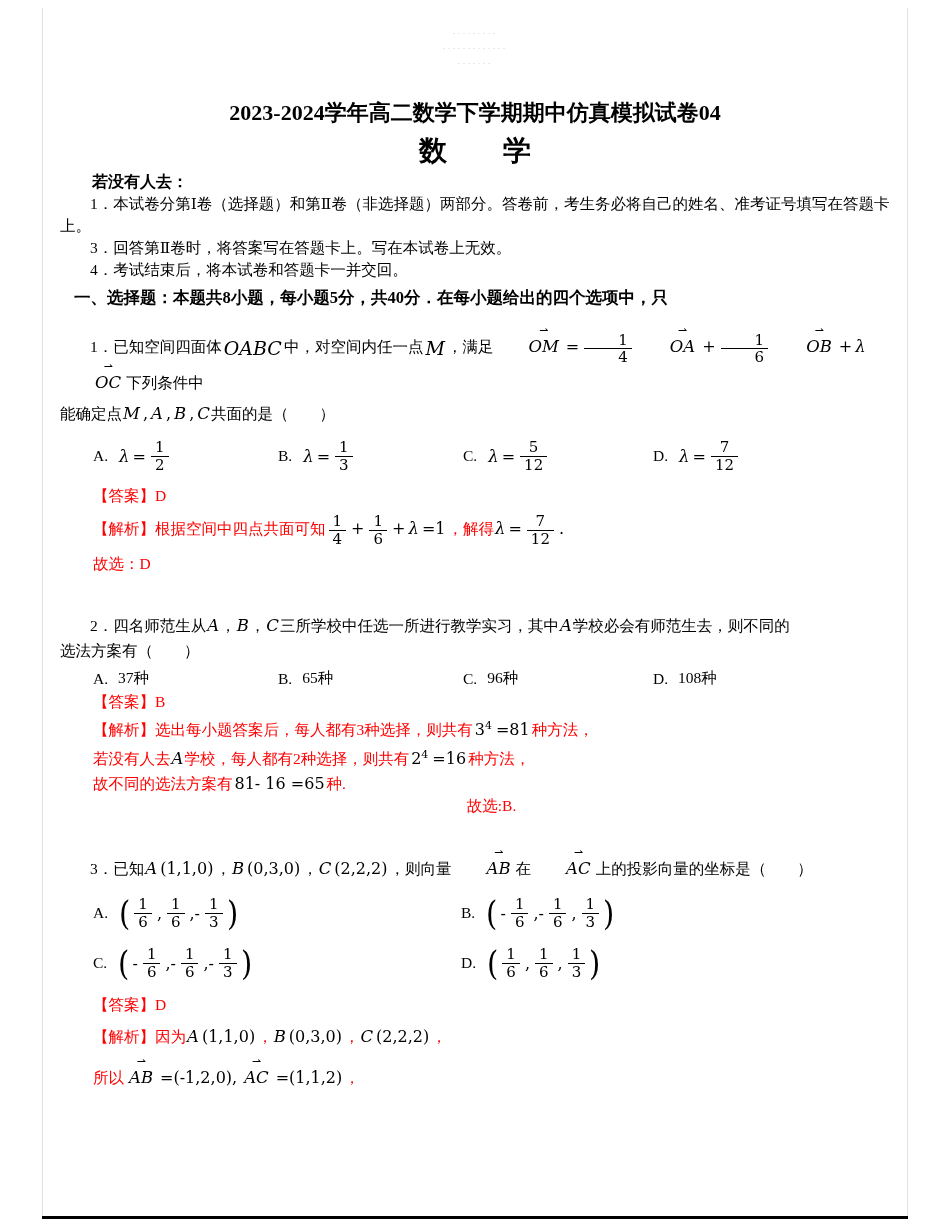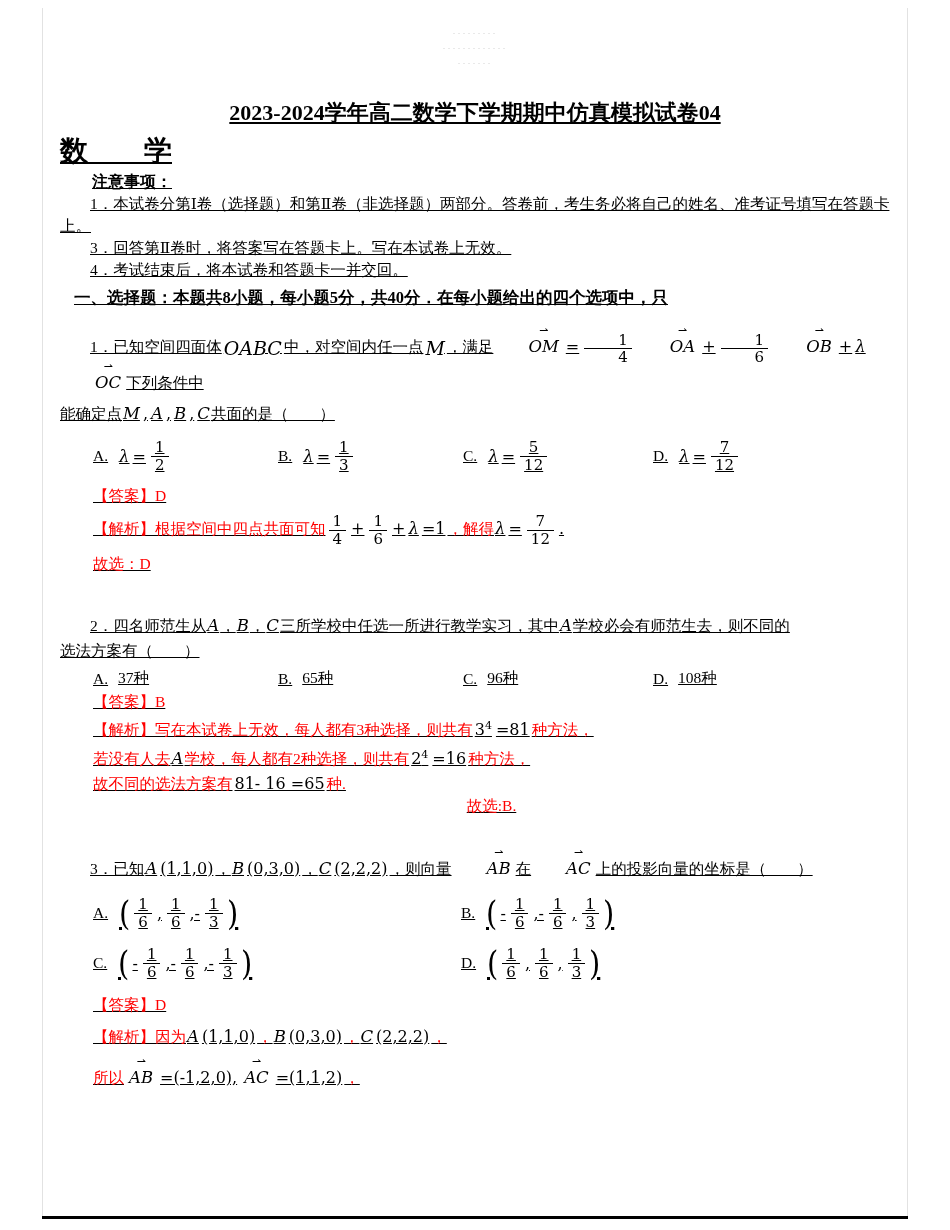--- a/index.html
+++ b/index.html
@@ -10,24 +10,24 @@
     font-size:15.5px;
   }
   .border-left,.border-right{position:absolute;top:8px;bottom:12px;width:1px;background:#e2e2e2;}
   .border-left{left:42px;}
   .border-right{right:42px;}
   .border-bottom{position:absolute;left:42px;right:42px;bottom:11px;height:3px;background:#000;}
 
   .watermark{position:absolute;top:26px;left:0;width:100%;text-align:center;
     color:#c4c4c4;font-size:9px;line-height:15px;letter-spacing:2px;filter:blur(0.4px);}
 
-  .content{position:absolute;left:60px;top:84px;width:830px;text-decoration:underline;}
+  .content{position:absolute;left:60px;top:84px;width:830px;}
 
   .title{font-size:22px;font-weight:bold;text-align:center;margin:14px 0 0;}
-  .subject{font-size:28px;font-weight:bold;margin:4px 0 0;}
+  .subject{font-size:28px;font-weight:bold;text-align:center;margin:4px 0 0;}
   .subtitle{font-size:29px;font-weight:bold;text-align:center;margin:4px 0 2px;}
   .exam-info{font-size:15.5px;text-align:center;margin:4px 0 8px;}
 
   .notes-heading{font-weight:bold;font-size:16px;margin-left:32px;line-height:1.45;}
   .note{margin:0;line-height:1.42;text-indent:30px;}
 
   .section-heading{font-weight:bold;font-size:16.5px;line-height:1.45;margin-top:5px;}
   .section-heading .sh1{text-indent:14px;}
 
   .question{margin-top:16px;}
@@ -73,21 +73,21 @@
   <div>·············</div>
   <div>·······</div>
 </div>
 
 <div class="content">
 
   <h1 class="title">2023-2024学年高二数学下学期期中仿真模拟试卷04</h1>
   <div class="subject">数　　学</div>
 
   <div class="notes">
-    <div class="notes-heading">注意事项：</div>
+    <div class="notes-heading">若没有人去：</div>
     <p class="note">1．本试卷分第Ⅰ卷（选择题）和第Ⅱ卷（非选择题）两部分。答卷前，考生务必将自己的姓名、准考证号填写在答题卡上。</p>
     <p class="note">3．回答第Ⅱ卷时，将答案写在答题卡上。写在本试卷上无效。</p>
     <p class="note">4．考试结束后，将本试卷和答题卡一并交回。</p>
   </div>
 
   <div class="section-heading">
     <div class="sh1">一、选择题：本题共8小题，每小题5分，共40分．在每小题给出的四个选项中，只</div>
   </div>
 
   <div class="question">
@@ -157,21 +157,21 @@
       <div class="opt">
         <span class="opt-label">C.</span>
         <span>96种</span>
       </div>
       <div class="opt">
         <span class="opt-label">D.</span>
         <span>108种</span>
       </div>
     </div>
     <div class="red ind" style="line-height:1.45;">【答案】B</div>
-    <div class="red ind line rich" style="line-height:1.55;"><span class="tx">【解析】写在本试卷上无效，每人都有3种选择，则共有</span><span class="mm k">3<sup>4</sup></span><span class="mm k">=81</span><span class="tx">种方法，</span></div>
+    <div class="red ind line rich" style="line-height:1.55;"><span class="tx">【解析】选出每小题答案后，每人都有3种选择，则共有</span><span class="mm k">3<sup>4</sup></span><span class="mm k">=81</span><span class="tx">种方法，</span></div>
     <div class="red ind line rich" style="line-height:1.55;"><span class="tx">若没有人去</span><span class="mi k">A</span><span class="tx">学校，每人都有2种选择，则共有</span><span class="mm k">2<sup>4</sup></span><span class="mm k">=16</span><span class="tx">种方法，</span></div>
     <div class="red ind rich" style="line-height:1.45;"><span class="tx">故不同的选法方案有</span><span class="mm k">81- 16 =65</span><span class="tx">种.</span></div>
     <div class="red ind" style="line-height:1.45;text-align:center;">故选:B.</div>
   </div>
 
   <div class="question" style="margin-top:30px;">
     <div class="stem rich"><span class="tx">3．已知</span><span class="mi">A</span><span class="mm">(1,1,0)</span><span class="tx">，</span><span class="mi">B</span><span class="mm">(0,3,0)</span><span class="tx">，</span><span class="mi">C</span><span class="mm">(2,2,2)</span><span class="tx">，则向量</span><span class="vec"><span class="arr">⇀</span><span class="vb">AB</span></span><span class="tx">在</span><span class="vec"><span class="arr">⇀</span><span class="vb">AC</span></span><span class="tx">上的投影向量的坐标是（　　）</span></div>
     <div class="options-2">
       <div class="opt">
         <span class="opt-label">A.</span>

